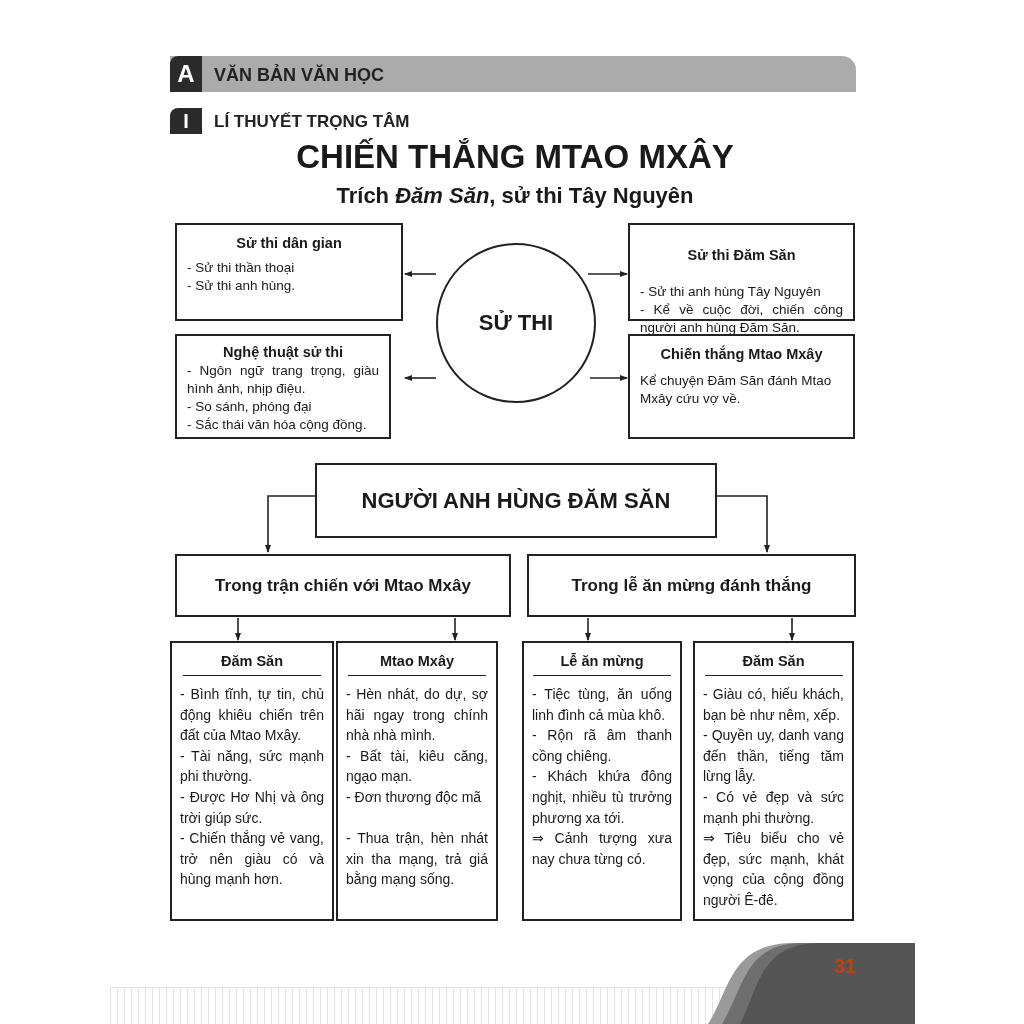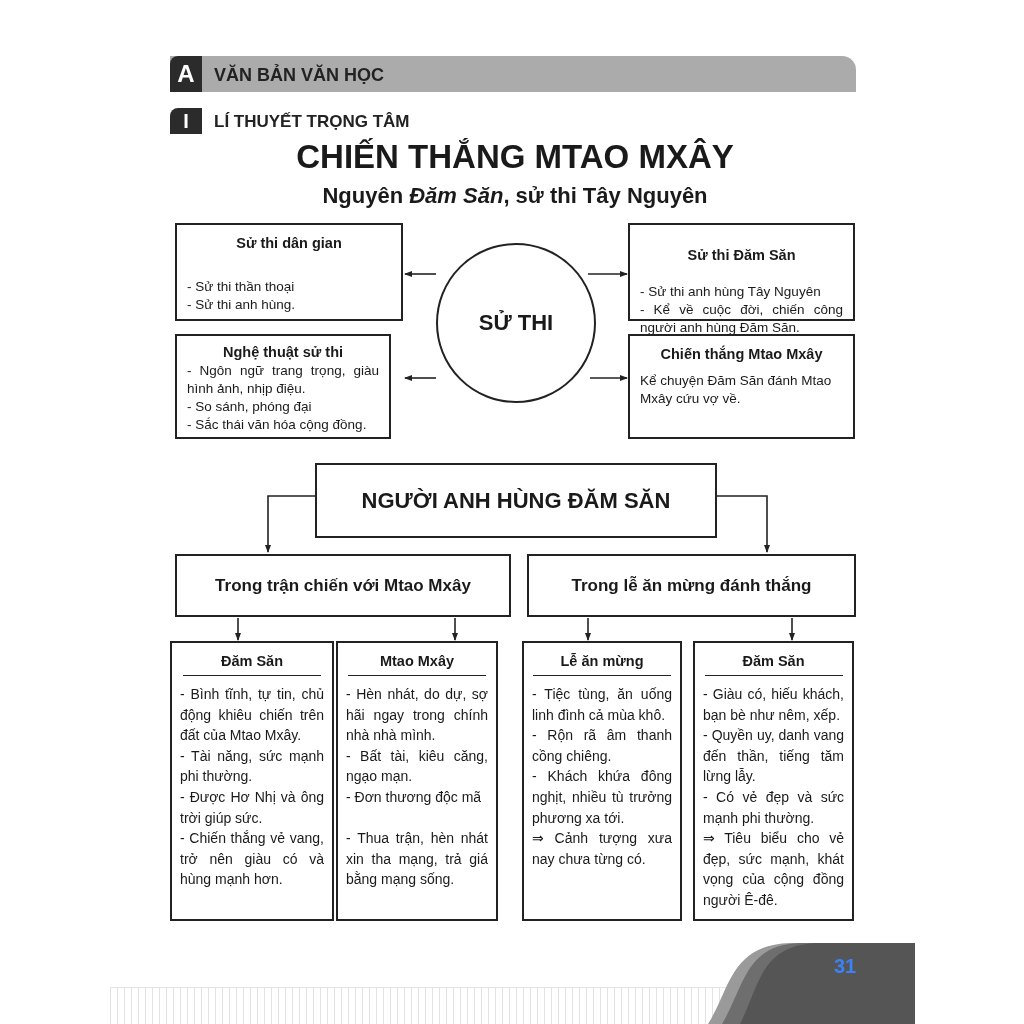--- a/index.html
+++ b/index.html
@@ -18,36 +18,36 @@
   .box .h{font-weight:bold;font-size:14.5px;text-align:center;}
   .box .t{font-size:13.5px;line-height:18px;text-align:justify;}
   .circle{left:436px;top:243px;width:160px;height:160px;border:2px solid #222;border-radius:50%;box-sizing:border-box;display:flex;align-items:center;justify-content:center;font-weight:bold;font-size:22px;}
   .big{left:315px;top:463px;width:402px;height:75px;display:flex;align-items:center;justify-content:center;font-weight:bold;font-size:22px;}
   .mid{top:554px;height:63px;display:flex;align-items:center;justify-content:center;font-weight:bold;font-size:17px;}
   .col .h{margin:10px auto 0;width:138px;padding-bottom:6px;border-bottom:1.5px solid #222;}
   .col .t{padding:8px 8px 0 8px;font-size:14px;line-height:20.6px;}
   .col p,.box p{margin:0;}
   svg.lines{position:absolute;left:0;top:0;}
   .footer-stripe{left:110px;top:987px;width:620px;height:37px;background:repeating-linear-gradient(90deg,#e3e3e3 0 1px,#fff 1px 7px);border-top:1px solid #e3e3e3;}
-  .pagenum{left:820px;top:955px;width:50px;text-align:center;color:#3b82f6;font-weight:bold;font-size:20px;}
+  .pagenum{left:820px;top:955px;width:50px;text-align:center;color:#c2410c;font-weight:bold;font-size:20px;}
 </style>
 </head>
 <body>
 
 <div class="abs secA">
   <div class="tag">A</div>
   <div class="lbl">VĂN BẢN VĂN HỌC</div>
 </div>
 <div class="abs secI">
   <div class="tag">I</div>
   <div class="lbl">LÍ THUYẾT TRỌNG TÂM</div>
 </div>
 
 <div class="abs title">CHIẾN THẮNG MTAO MXÂY</div>
-<div class="abs subtitle"><span>Nguyên </span><i>Đăm Săn</i><span>, sử thi Tây Nguyên</span></div>
+<div class="abs subtitle"><span>Trích </span><i>Đăm Săn</i><span>, sử thi Tây Nguyên</span></div>
 
 <svg class="lines" width="1024" height="1024">
   <defs>
     <marker id="ah" markerWidth="8" markerHeight="8" refX="7" refY="4" orient="auto" markerUnits="userSpaceOnUse">
       <path d="M0,1 L8,4 L0,7 Z" fill="#222"></path>
     </marker>
   </defs>
   <g stroke="#222" stroke-width="1.6" fill="none">
     <line x1="436" y1="274" x2="405" y2="274" marker-end="url(#ah)"></line>
     <line x1="436" y1="378" x2="405" y2="378" marker-end="url(#ah)"></line>
@@ -57,21 +57,21 @@
     <polyline points="717,496 767,496 767,552" marker-end="url(#ah)"></polyline>
     <line x1="238" y1="618" x2="238" y2="640" marker-end="url(#ah)"></line>
     <line x1="455" y1="618" x2="455" y2="640" marker-end="url(#ah)"></line>
     <line x1="588" y1="618" x2="588" y2="640" marker-end="url(#ah)"></line>
     <line x1="792" y1="618" x2="792" y2="640" marker-end="url(#ah)"></line>
   </g>
 </svg>
 
 <div class="box" style="left:175px;top:223px;width:228px;height:98px;padding:10px 10px 0 10px;">
   <div class="h">Sử thi dân gian</div>
-  <div class="t" style="margin-top:27px;">
+  <div class="t" style="margin-top:8px;">
     <p>- Sử thi thần thoại</p>
     <p>- Sử thi anh hùng.</p>
   </div>
 </div>
 <div class="box" style="left:175px;top:334px;width:216px;height:105px;padding:8px 10px 0 10px;">
   <div class="h">Nghệ thuật sử thi</div>
   <div class="t" style="margin-top:2px;">
     <p>- Ngôn ngữ trang trọng, giàu hình ảnh, nhịp điệu.</p>
     <p>- So sánh, phóng đại</p>
     <p>- Sắc thái văn hóa cộng đồng.</p>

